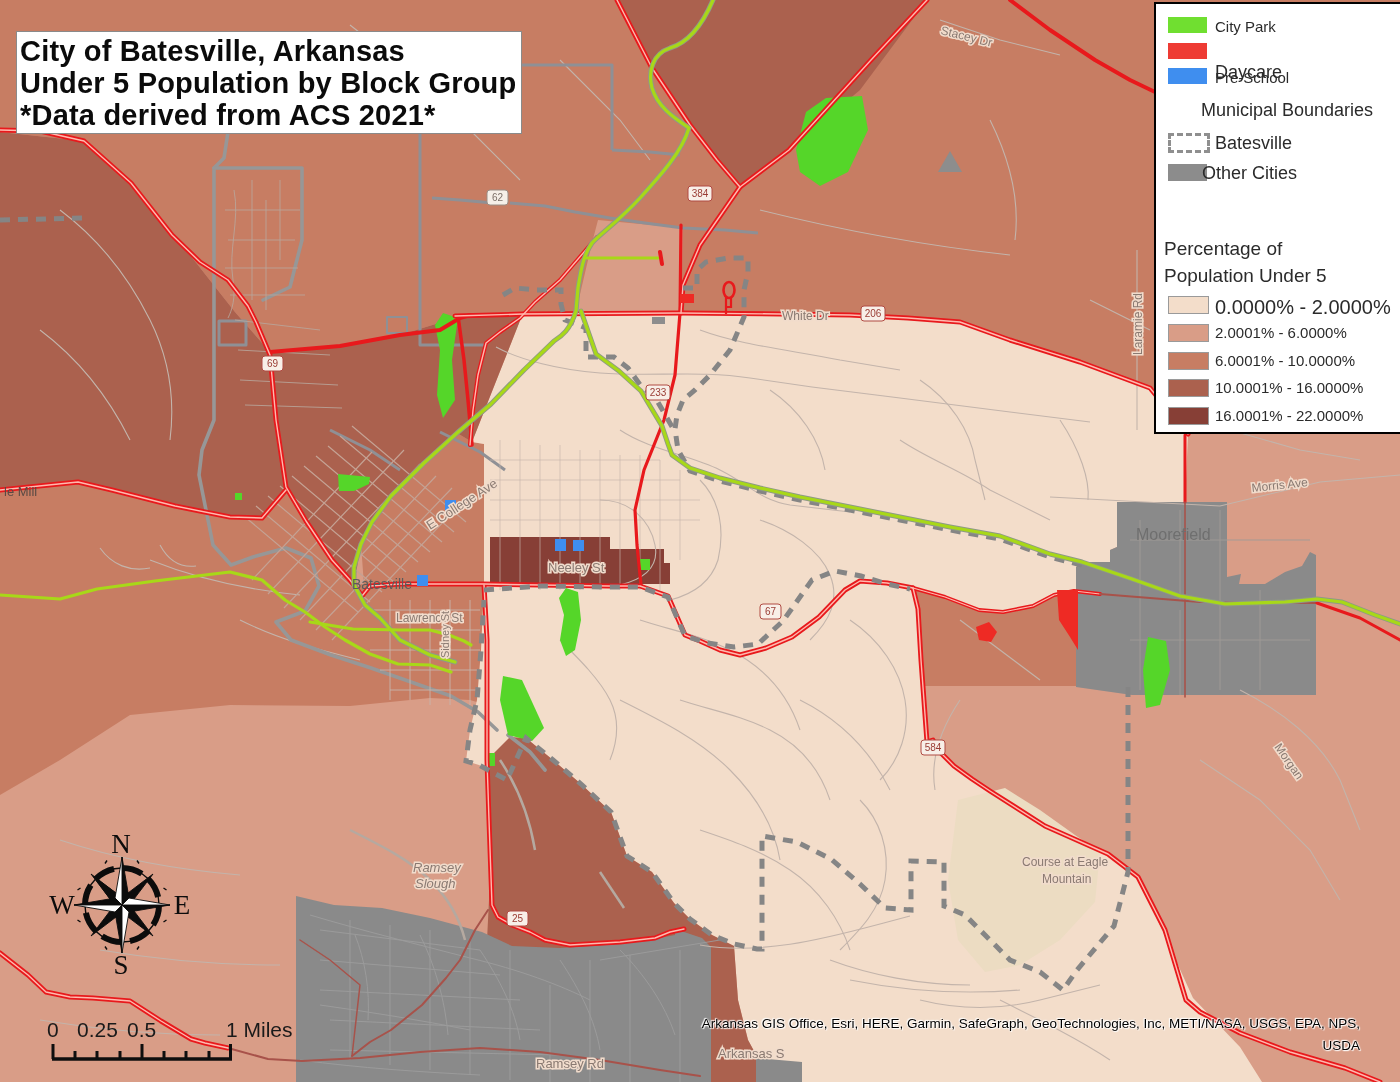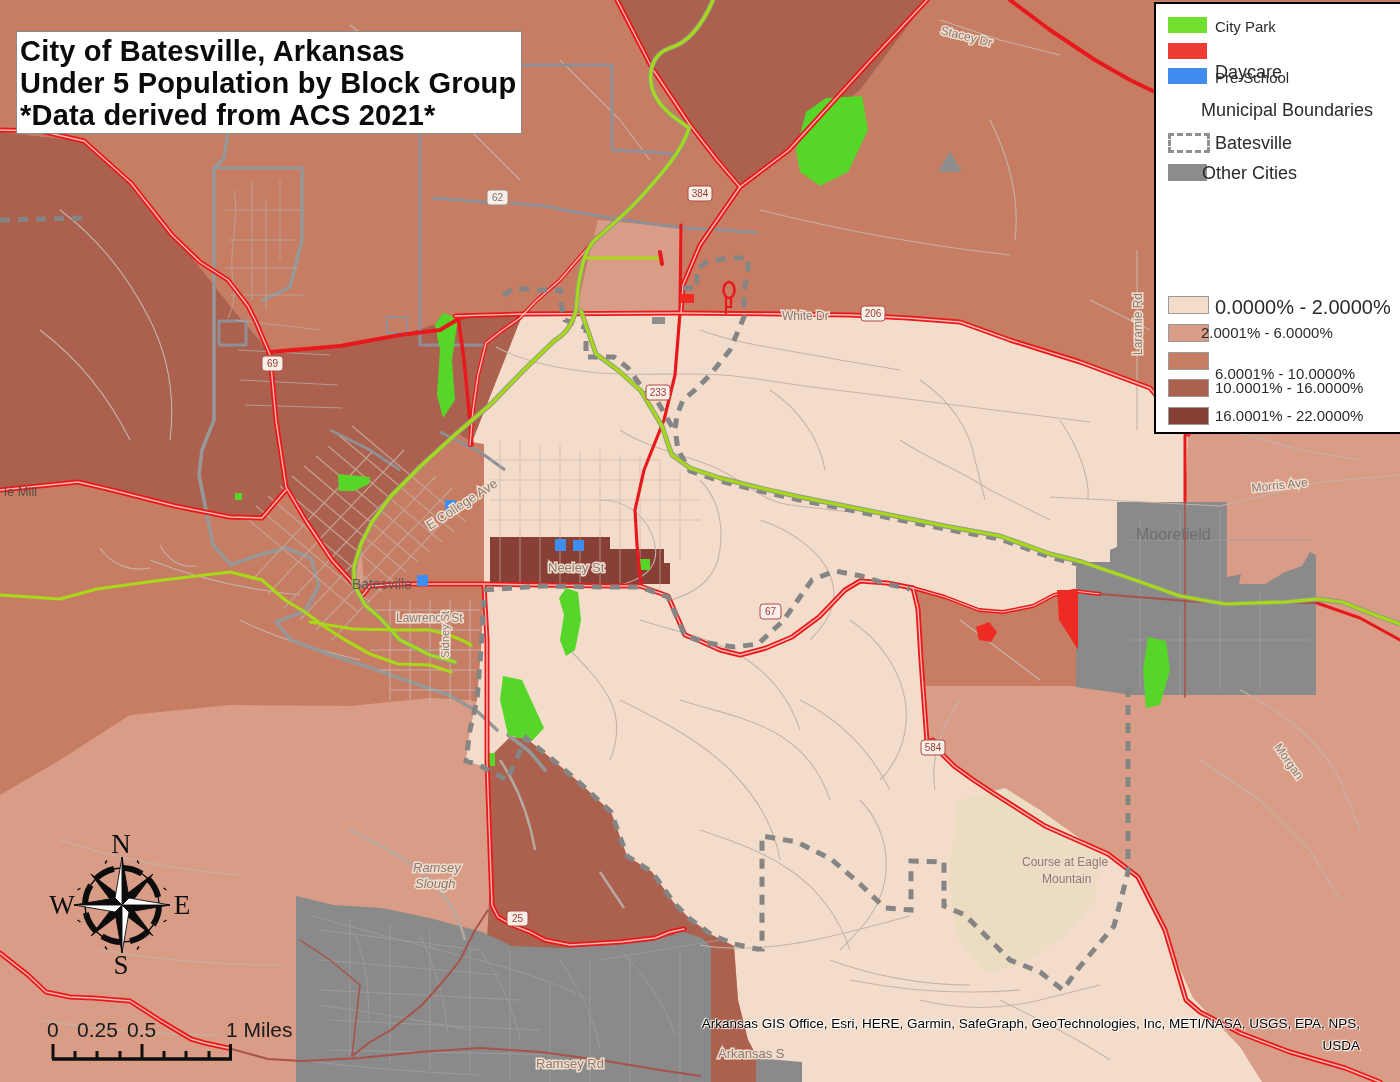--- a/index.html
+++ b/index.html
@@ -325,27 +325,28 @@
 
   <div style="position:absolute;left:8px;top:96px;font-size:18px;margin-left:37px;">Municipal Boundaries</div>
 
   <div style="position:absolute;left:12px;top:129px;width:36px;height:14px;border:3px dashed #8f8f8f;"></div>
   <div style="position:absolute;left:59px;top:129px;font-size:18px;">Batesville</div>
 
   <div style="position:absolute;left:12px;top:160px;width:39px;height:17px;background:#8c8c8c;"></div>
   <div style="position:absolute;left:46px;top:159px;font-size:18px;">Other Cities</div>
 
 
+  <div style="position:absolute;left:8px;top:231px;font-size:19px;line-height:27px;">Percentage of<br>Population Under 5</div>
 
   <div style="position:absolute;left:12px;top:292px;width:39px;height:16px;background:#f3ddca;border:1px solid #9a9a9a;"></div>
   <div style="position:absolute;left:59px;top:292px;font-size:20px;">0.0000% - 2.0000%</div>
   <div style="position:absolute;left:12px;top:320px;width:39px;height:16px;background:#d99d87;border:1px solid #9a9a9a;"></div>
-  <div style="position:absolute;left:45px;top:320px;font-size:15px;">2.0001% - 6.0000%</div>
+  <div style="position:absolute;left:59px;top:320px;font-size:15px;">2.0001% - 6.0000%</div>
   <div style="position:absolute;left:12px;top:348px;width:39px;height:16px;background:#c77d63;border:1px solid #9a9a9a;"></div>
-  <div style="position:absolute;left:59px;top:361px;font-size:15px;">6.0001% - 10.0000%</div>
+  <div style="position:absolute;left:59px;top:348px;font-size:15px;">6.0001% - 10.0000%</div>
   <div style="position:absolute;left:12px;top:375px;width:39px;height:16px;background:#ab614e;border:1px solid #9a9a9a;"></div>
   <div style="position:absolute;left:59px;top:375px;font-size:15px;">10.0001% - 16.0000%</div>
   <div style="position:absolute;left:12px;top:403px;width:39px;height:16px;background:#873f36;border:1px solid #9a9a9a;"></div>
   <div style="position:absolute;left:59px;top:403px;font-size:15px;">16.0001% - 22.0000%</div>
 </div>
 
 <svg width="160" height="160" viewBox="-80 -80 160 160" style="position:absolute;left:42px;top:825px;">
   <circle r="37" fill="none" stroke="#0c0c0c" stroke-width="6" stroke-dasharray="21 8"></circle>
   <circle r="37" fill="none" stroke="#0c0c0c" stroke-width="1.4"></circle>
   <g id="cticks" stroke="#0c0c0c" stroke-width="1.4">

